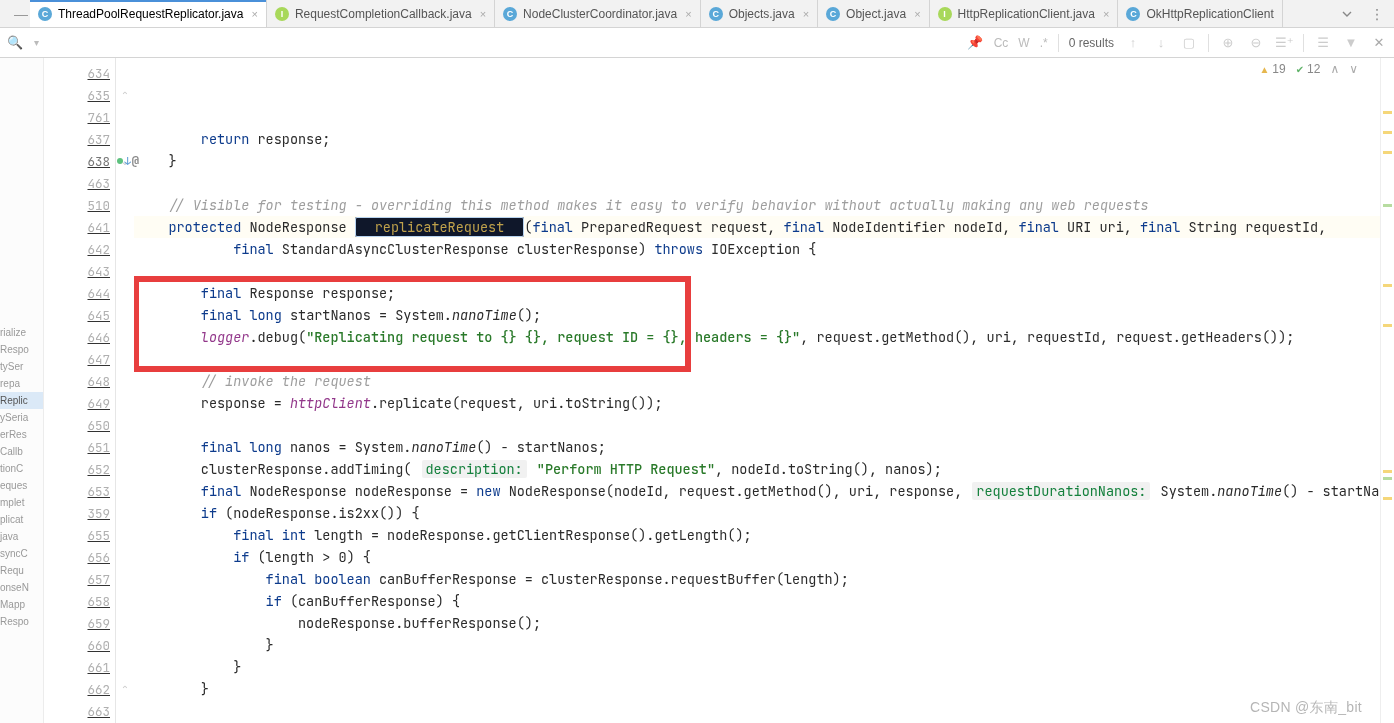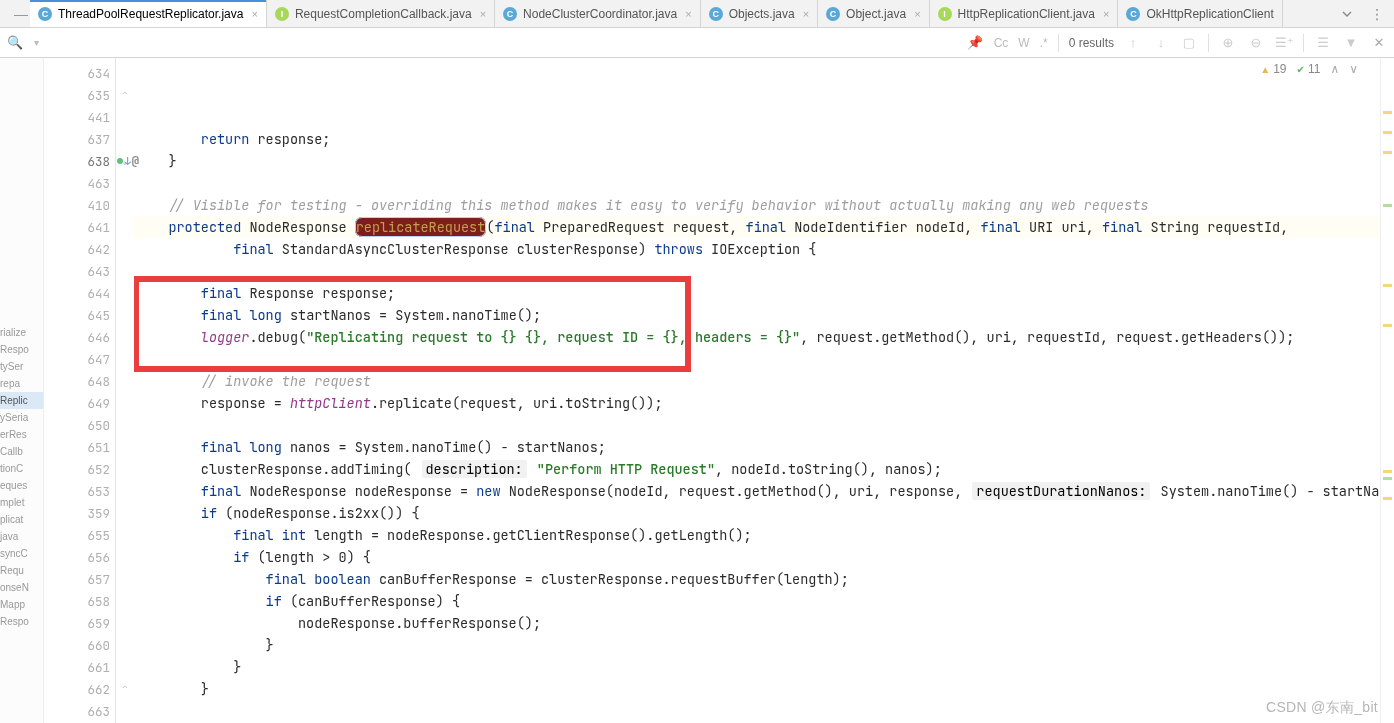--- a/index.html
+++ b/index.html
@@ -49,58 +49,58 @@
   .find-bar .results{color:#666;font-size:12px;}
   .find-bar .ctl{color:#ccc;width:18px;text-align:center;cursor:pointer;}
   .find-bar .close{color:#aaa;width:18px;text-align:center;cursor:pointer;}
   
   
   .main{display:flex;height:calc(100% - 58px);position:relative;}
   .left-strip{width:44px;background:#fcfcfc;border-right:1px solid #ececec;font-size:10px;color:#999;padding-top:266px;line-height:17px;overflow:hidden;}
   .left-strip div{white-space:nowrap;padding:0 2px 0 0;text-align:left;}
   .left-strip div.hl{background:#dbe9f7;color:#555;}
   
-  .gutter{width:72px;background:var(--gutter-bg);border-right:1px solid var(--gutter-border);padding-top:4px;position:relative;}
+  .gutter{width:72px;background:var(--gutter-bg);border-right:1px solid var(--gutter-border);padding-top:4px;position:relative;text-decoration:underline;}
   .gutter .ln{height:22px;display:flex;align-items:center;justify-content:flex-end;padding-right:5px;color:var(--line-no);font-family:"JetBrains Mono","Consolas",monospace;font-size:12.5px;position:relative;}
   .gutter .ln.cur{color:#777;}
   .gutter .ann{position:absolute;right:-24px;top:3px;display:flex;gap:1px;align-items:center;font-size:10px;}
   .gutter .ann .ball{width:6px;height:6px;border-radius:50%;background:#5dc17e;display:inline-block;}
   .gutter .ann .arr{color:#5a9bd4;font-size:11px;}
   .gutter .ann .at{color:#888;font-size:12px;font-weight:bold;}
   .fold-strip{width:18px;border-right:none;padding-top:4px;}
   .fold-strip .fc{height:22px;display:flex;align-items:center;justify-content:center;color:#ccc;font-size:10px;}
   
   .code{flex:1;padding-top:4px;font-family:"JetBrains Mono","Consolas",monospace;font-size:13.5px;line-height:22px;white-space:pre;overflow:hidden;position:relative;color:var(--fg);}
   .code .row{height:22px;padding-left:2px;}
   .code .row.cur{background:var(--highlight-line);}
   .kw{color:var(--kw);}
   .str{color:var(--string);font-weight:500;}
   .cm{color:var(--comment);font-style:italic;}
   .mdec{color:var(--method-decl);}
-  .param-tag{background:var(--tag-bg);color:#000000;border-radius:2px;padding:0 4px;font-style:normal;margin:0 2px;}
+  .param-tag{background:var(--tag-bg);color:#15803d;border-radius:2px;padding:0 4px;font-style:normal;margin:0 2px;}
   .field{color:#92378a;font-style:italic;}
-  .static{}
-  .boxsel{background:#7f1d1d;border:1px solid #b8d3f0;border-radius:7px;padding:0 0;}
+  .static{font-style:italic;}
+  .boxsel{background:#0f172a;border:1px solid #b8d3f0;border-radius:2px;padding:0 19px;}
   
   .redbox{position:absolute;border:6px solid var(--red);pointer-events:none;}
   
   
   .ruler{width:14px;border-left:1px solid #eee;background:#fff;position:relative;}
   .ruler .mark{position:absolute;left:2px;right:2px;height:3px;}
   .ruler .mark.y{background:#f5d77a;}
   .ruler .mark.g{background:#b7dca0;}
   
   
   .insp{position:absolute;top:60px;right:32px;display:flex;gap:10px;align-items:center;font-size:12px;color:#888;background:rgba(255,255,255,0.8);padding:2px 4px;}
   .insp .warn::before{content:"▲";color:#e6b74e;margin-right:3px;font-size:10px;}
   .insp .ok::before{content:"✔";color:#61b36a;margin-right:3px;font-size:10px;}
   .insp .chev{color:#aaa;}
   
   
-  .wm{position:absolute;right:16px;bottom:6px;font-size:14px;color:rgba(120,120,120,0.55);font-family:Arial,sans-serif;letter-spacing:0.3px;pointer-events:none;}
+  .wm{position:absolute;right:32px;bottom:6px;font-size:14px;color:rgba(120,120,120,0.55);font-family:Arial,sans-serif;letter-spacing:0.3px;pointer-events:none;}
   
   svg.chev{width:10px;height:10px;}
 </style>
 </head>
 <body>
 
 <div class="tab-bar">
   <div class="collapse">—</div>
   <div id="tabs-host" style="display: flex;">
       <div class="tab active">
@@ -165,21 +165,21 @@
   <span class="ctl">⊖</span>
   <span class="ctl">☰⁺</span>
   <span class="sep"></span>
   <span class="ctl">☰</span>
   <span class="ctl">▼</span>
   <span class="close" style="margin-left:auto;">✕</span>
 </div>
 
 <div class="insp">
   <span class="warn">19</span>
-  <span class="ok">11</span>
+  <span class="ok">12</span>
   <span class="chev">∧</span>
   <span class="chev">∨</span>
 </div>
 
 <div class="main">
 
   <div class="left-strip" id="left-strip">
       <div>rialize</div>
       <div>Respo</div>
       <div>tySer</div>
@@ -196,29 +196,29 @@
       <div>syncC</div>
       <div>Requ</div>
       <div>onseN</div>
       <div>Mapp</div>
       <div>Respo</div>
     </div>
 
   <div class="gutter" id="gutter">
       <div class="ln">634</div>
       <div class="ln">635</div>
-      <div class="ln">441</div>
+      <div class="ln">761</div>
       <div class="ln">637</div>
       <div class="ln cur">638<span class="ann">
           <span class="ball"></span>
           <span class="arr">↓</span>
           <span class="at">@</span>
         </span></div>
       <div class="ln">463</div>
-      <div class="ln">410</div>
+      <div class="ln">510</div>
       <div class="ln">641</div>
       <div class="ln">642</div>
       <div class="ln">643</div>
       <div class="ln">644</div>
       <div class="ln">645</div>
       <div class="ln">646</div>
       <div class="ln">647</div>
       <div class="ln">648</div>
       <div class="ln">649</div>
       <div class="ln">650</div>

